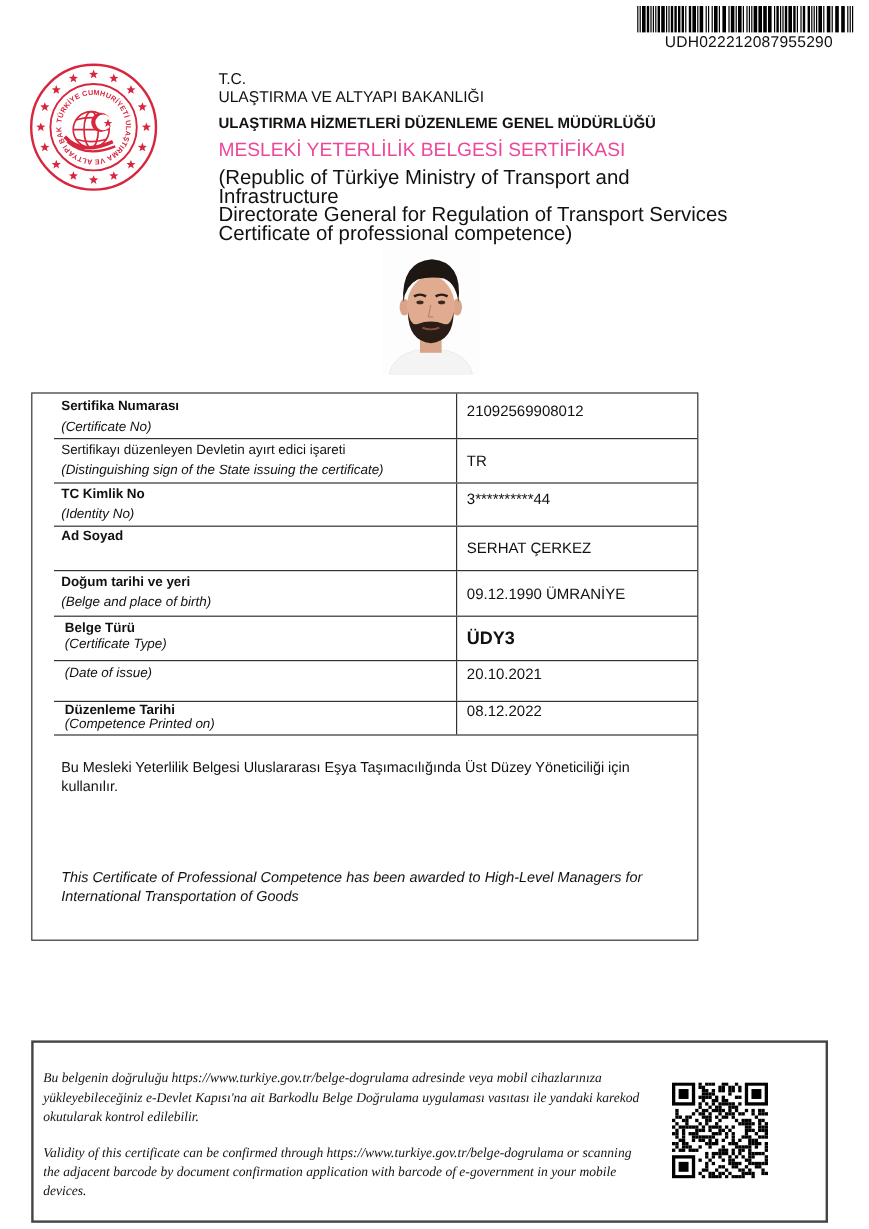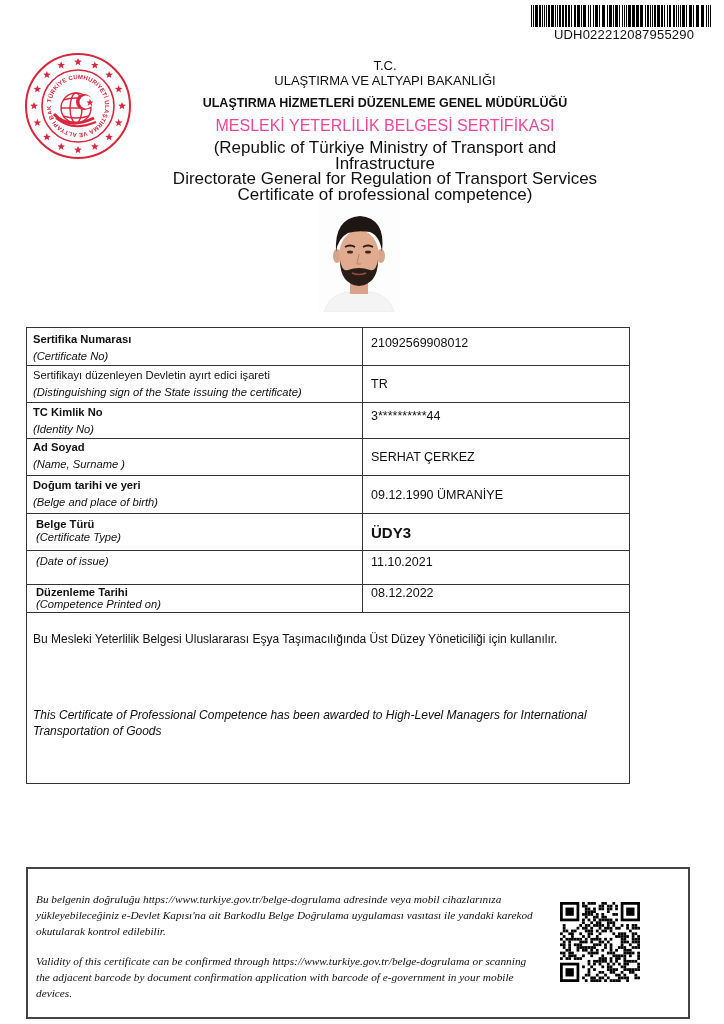--- a/index.html
+++ b/index.html
@@ -5,30 +5,30 @@
   * { box-sizing: border-box; margin: 0; padding: 0; }
   html, body { width: 724px; height: 1024px; background: #ffffff; overflow: hidden; }
   body { position: relative; font-family: "Liberation Sans", sans-serif; color: #111; }
 
   .barcode { position: absolute; left: 531px; top: 5px; width: 186px; height: 22px; display: flex; align-items: stretch; }
   .barcode span { display: block; height: 100%; background: #000; }
   .barcode-text { position: absolute; left: 531px; top: 27px; width: 186px; text-align: center; font-size: 13px; letter-spacing: 0.2px; color: #111; }
 
   .logo { position: absolute; left: 24px; top: 52px; width: 108px; height: 108px; }
 
-  .header { position: absolute; left: 170px; width: 430px; top: 58px; text-align: center; }
+  .header { position: absolute; left: 182px; width: 430px; top: 58px; }
   .header .tc { font-size: 13px; line-height: 15px; }
   .header .ministry { font-size: 13px; line-height: 16px; }
   .header .directorate { font-size: 12.5px; line-height: 16px; font-weight: bold; margin-top: 6px; }
   .header .cert-title { font-size: 16px; line-height: 16px; color: #ec4899; margin-top: 7px; }
   .header .english { font-size: 17px; line-height: 15.5px; margin-top: 6px; }
 
   .photo { position: absolute; left: 318px; top: 200px; width: 82px; height: 112px; overflow: hidden; background: #fff; }
 
-  .table { position: absolute; left: 26px; top: 327px; width: 604px; border: 1.5px solid #333; }
+  .table { position: absolute; left: 26px; top: 327px; width: 556px; border: 1.5px solid #333; padding-left: 18px; }
   .row { display: flex; border-bottom: 1.5px solid #333; }
   .row:last-child { border-bottom: none; margin-top: 12px; }
   .cell-label { width: 336px; border-right: 1.5px solid #333; padding: 3px 6px 0 6px; font-size: 11.2px; line-height: 17px; }
   .cell-value { flex: 1; padding: 0 0 0 8px; font-size: 12.5px; display: flex; align-items: center; }
   .cell-label .b { font-weight: bold; }
   .cell-label .i { font-style: italic; }
   .cell-label.tight { line-height: 13px; padding-top: 4px; }
   .cell-label.tight2 { line-height: 12px; padding-top: 1px; padding-left: 9px; }
   .cell-value.top { align-items: flex-start; padding-top: 5px; }
   .cell-value.big { font-size: 15px; font-weight: bold; }
@@ -211,21 +211,20 @@
     <div class="cell-label" style="padding-top:1px">
       <div class="b">TC Kimlik No</div>
       <div class="i">(Identity No)</div>
     </div>
     <div class="cell-value top" style="padding-top:6px">3**********44</div>
   </div>
 
   <div class="row" style="height:37px">
     <div class="cell-label" style="padding-top:0">
       <div class="b">Ad Soyad</div>
-      <div class="i">(Name, Surname )</div>
     </div>
     <div class="cell-value">SERHAT ÇERKEZ</div>
   </div>
 
   <div class="row" style="height:38px">
     <div class="cell-label" style="padding-top:1px">
       <div class="b">Doğum tarihi ve yeri</div>
       <div class="i">(Belge and place of birth)</div>
     </div>
     <div class="cell-value">09.12.1990 ÜMRANİYE</div>
@@ -236,21 +235,21 @@
       <div class="b">Belge Türü</div>
       <div class="i">(Certificate Type)</div>
     </div>
     <div class="cell-value big">ÜDY3</div>
   </div>
 
   <div class="row" style="height:34px">
     <div class="cell-label tight" style="padding-left:9px">
       <div class="i">(Date of issue)</div>
     </div>
-    <div class="cell-value top" style="padding-top:4px">11.10.2021</div>
+    <div class="cell-value top" style="padding-top:4px">20.10.2021</div>
   </div>
 
   <div class="row" style="height:28px">
     <div class="cell-label tight2">
       <div class="b">Düzenleme Tarihi</div>
       <div class="i">(Competence Printed on)</div>
     </div>
     <div class="cell-value top" style="padding-top:1px">08.12.2022</div>
   </div>
 

